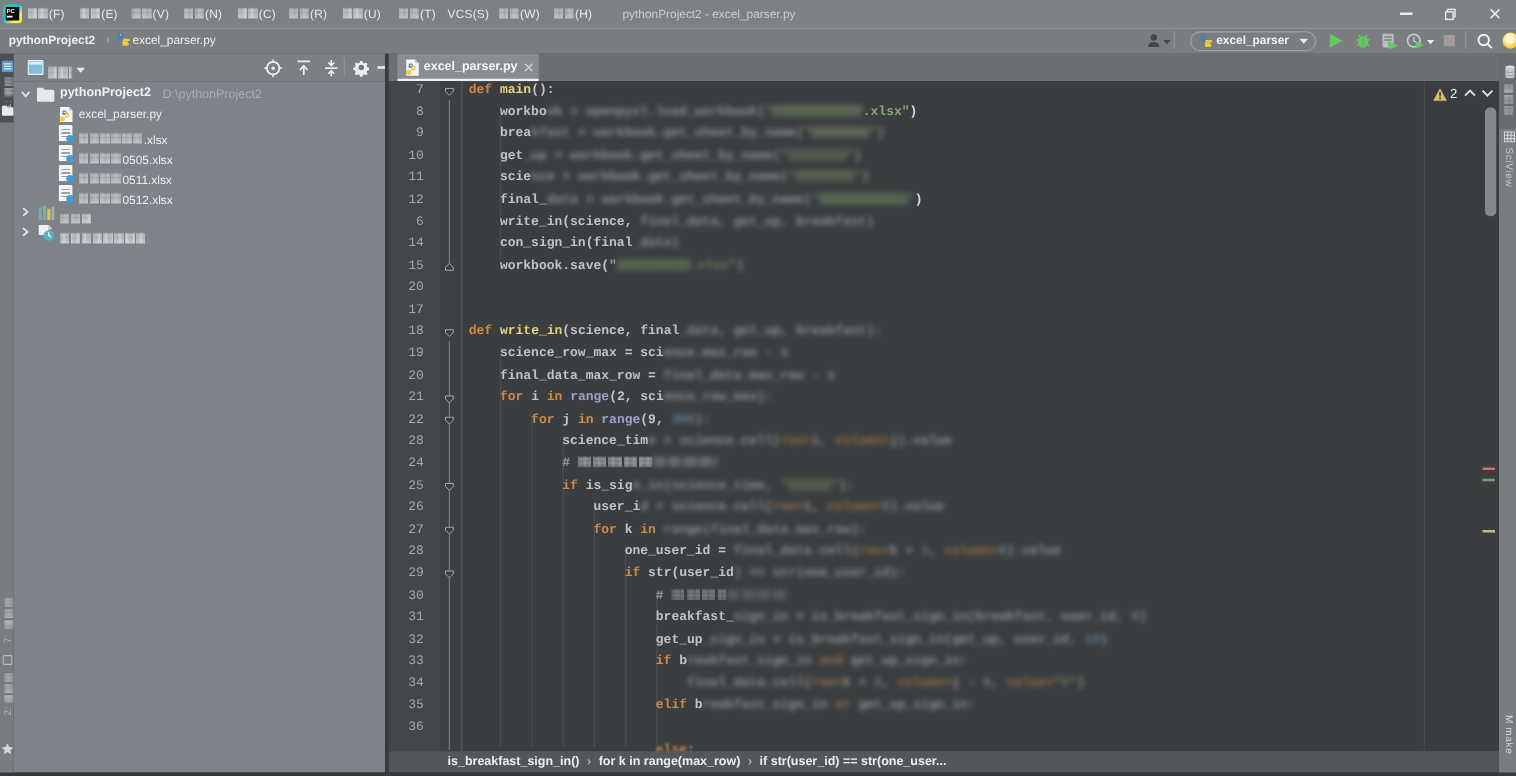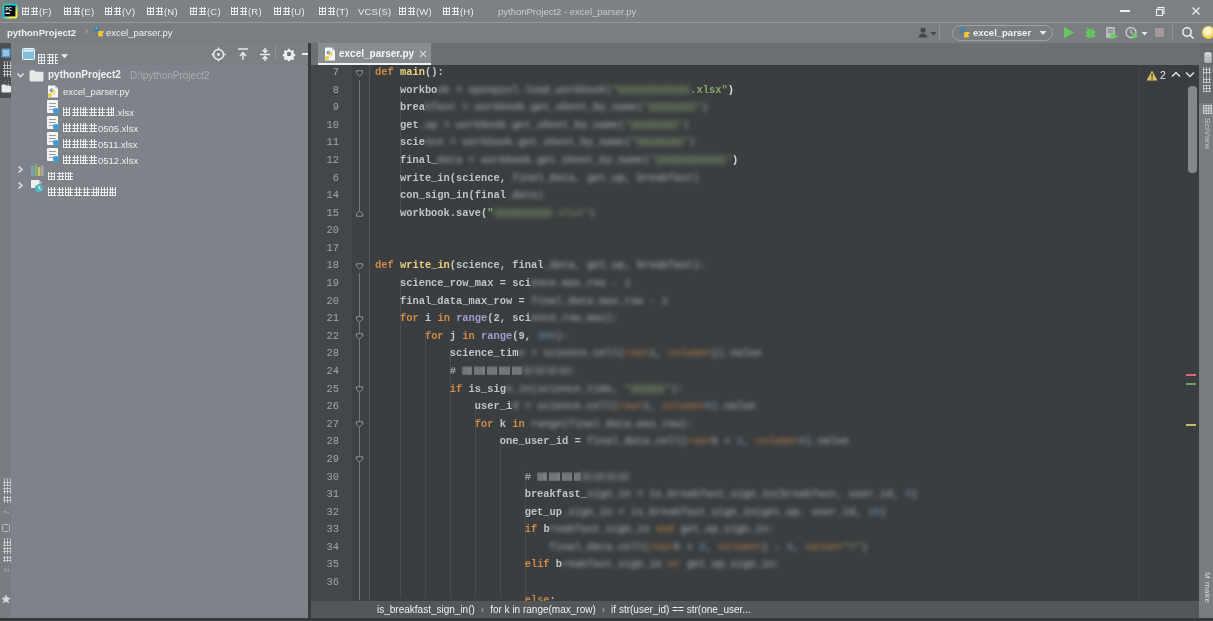--- a/index.html
+++ b/index.html
@@ -383,20 +383,21 @@
 <div class="cl" style="top:278.0px">    science_row_max = sci<span class="bl">ence.max_row - 1</span></div>
 <div class="cl" style="top:295.6px">    final_data_max_row = <span class="bl">final_data.max_row - 1</span></div>
 <div class="cl" style="top:313.2px">    <span class="kw">for</span> i <span class="kw">in</span> <span class="bi">range</span>(2, sci<span class="bl">ence_row_max):</span></div>
 <div class="cl" style="top:330.8px">        <span class="kw">for</span> j <span class="kw">in</span> <span class="bi">range</span>(9, <span class="bl"><span class="nm">300</span>):</span></div>
 <div class="cl" style="top:348.4px">            science_tim<span class="bl">e = science.cell(<span class="pa">row=</span>i, <span class="pa">column=</span>j).value</span></div>
 <div class="cl" style="top:365.9px">            <span class="cm"># </span><span class="dcjk" style="width:60px"></span><span class="bl"><span class="dcjk" style="width:52px"></span></span></div>
 <div class="cl" style="top:383.5px">            <span class="kw">if</span> is_sig<span class="bl">n_in(science_time, <span class="st">"</span><span class="ccjk" style="width:34px"></span><span class="st">"</span>):</span></div>
 <div class="cl" style="top:401.1px">                user_i<span class="bl">d = science.cell(<span class="pa">row=</span>i, <span class="pa">column=</span><span class="nm">8</span>).value</span></div>
 <div class="cl" style="top:418.7px">                <span class="kw">for</span> k <span class="kw">in </span><span class="bl">range(final_data.max_row):</span></div>
 <div class="cl" style="top:436.3px">                    one_user_id = <span class="bl">final_data.cell(<span class="pa">row=</span>k + <span class="nm">1</span>, <span class="pa">column=</span><span class="nm">8</span>).value</span></div>
+<div class="cl" style="top:453.9px">                    <span class="kw">if</span> str(user_id<span class="bl">) == str(one_user_id):</span></div>
 <div class="cl" style="top:471.5px">                        <span class="cm"># </span><span class="dcjk" style="width:44px"></span><span class="bl"><span class="dcjk" style="width:50px"></span></span></div>
 <div class="cl" style="top:489.0px">                        breakfast_<span class="bl">sign_in = is_breakfast_sign_in(breakfast, user_id, <span class="nm">9</span>)</span></div>
 <div class="cl" style="top:506.6px">                        get_up<span class="bl">_sign_in = is_breakfast_sign_in(get_up, user_id, <span class="nm">10</span>)</span></div>
 <div class="cl" style="top:524.2px">                        <span class="kw">if</span> b<span class="bl">reakfast_sign_in <span class="kw">and</span> get_up_sign_in:</span></div>
 <div class="cl" style="top:541.8px">                            <span class="bl">final_data.cell(<span class="pa">row=</span>k + <span class="nm">2</span>, <span class="pa">column=</span>j - <span class="nm">6</span>, <span class="pa">value=</span><span class="st">"Y"</span>)</span></div>
 <div class="cl" style="top:559.4px">                        <span class="kw">elif</span> b<span class="bl">reakfast_sign_in <span class="kw">or</span> get_up_sign_in:</span></div>
 <div class="cl" style="top:594.6px">                        <span style="filter:blur(.7px);opacity:.9"><span class="kw">else</span>:</span></div>
 
 <svg class="ico" style="left:1146px;top:70px" width="12" height="11" viewBox="0 0 12 11">
       <path d="M6 0.5 L11.5 10.5 H0.5 z" fill="#d9bd67"></path>
@@ -406,18 +407,18 @@
 <div class="abs" style="left:1160px;top:69px;color:#e8eaeb;font-size:10.5px">2</div>
 <svg class="ico" style="left:1171px;top:71px" width="10" height="7" viewBox="0 0 10 7" fill="none" stroke="#dfe2e3" stroke-width="1.5">
       <path d="M1 5.5 L5 1.5 L9 5.5"></path>
     </svg>
 <svg class="ico" style="left:1185px;top:71px" width="10" height="7" viewBox="0 0 10 7" fill="none" stroke="#dfe2e3" stroke-width="1.5">
       <path d="M1 1.5 L5 5.5 L9 1.5"></path>
     </svg>
 <div class="abs" id="bottombar"></div>
 <div class="abs" id="botline"></div>
 
-<div class="abs" style="left:377px;top:604px;color:#eef0f1;font-size:10px;font-weight:normal;white-space:nowrap">is_breakfast_sign_in()<span style="color:#b0b4b6;margin:0 6px">›</span>for k in range(max_row)<span style="color:#b0b4b6;margin:0 6px">›</span>if str(user_id) == str(one_user...</div>
+<div class="abs" style="left:358px;top:604px;color:#eef0f1;font-size:10px;font-weight:bold;white-space:nowrap">is_breakfast_sign_in()<span style="color:#b0b4b6;margin:0 6px">›</span>for k in range(max_row)<span style="color:#b0b4b6;margin:0 6px">›</span>if str(user_id) == str(one_user...</div>
 <div class="abs" id="sthumb"></div>
 <div class="mark" style="top:374px;background:#d66b77"></div>
 <div class="mark" style="top:383px;background:#6fa364"></div>
 <div class="mark" style="top:424px;background:#c9b96a"></div>
 </div>
 
 </body></html>

